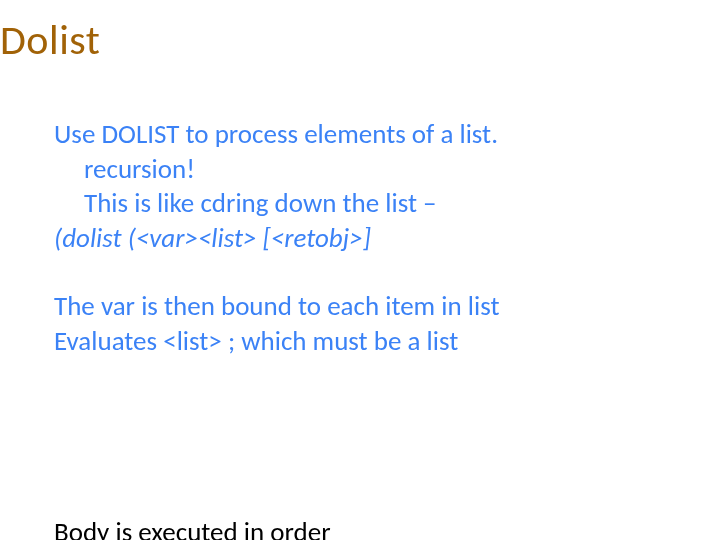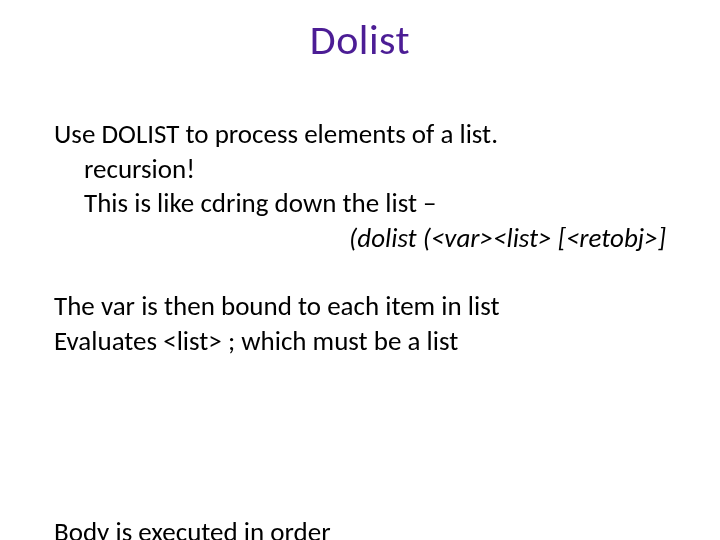--- a/index.html
+++ b/index.html
@@ -11,44 +11,42 @@
       color: #000000;
       overflow: hidden;
       position: relative;
     }
     .slide {
       width: 100%;
       height: 100%;
       padding: 0;
     }
     .title {
-      text-align: center;
       font-size: 42px;
       font-weight: 400;
-      color: #4c1d95;
+      color: #a16207;
       margin-top: 14px;
       margin-bottom: 52px;
       letter-spacing: 0.5px;
     }
     .content {
       padding: 0 54px;
       font-size: 27px;
       line-height: 1.28;
-      color: #000000;
+      color: #3b82f6;
     }
     .para1 {
       margin-bottom: 0;
     }
     .indent {
       padding-left: 30px;
     }
     .syntax {
       font-style: italic;
       margin-top: 0;
-      text-align: right;
     }
     .syntax-indent {
       padding-left: 30px;
       font-style: italic;
     }
     .gap {
       height: 34px;
     }
     .para2 {
       margin-top: 0;

